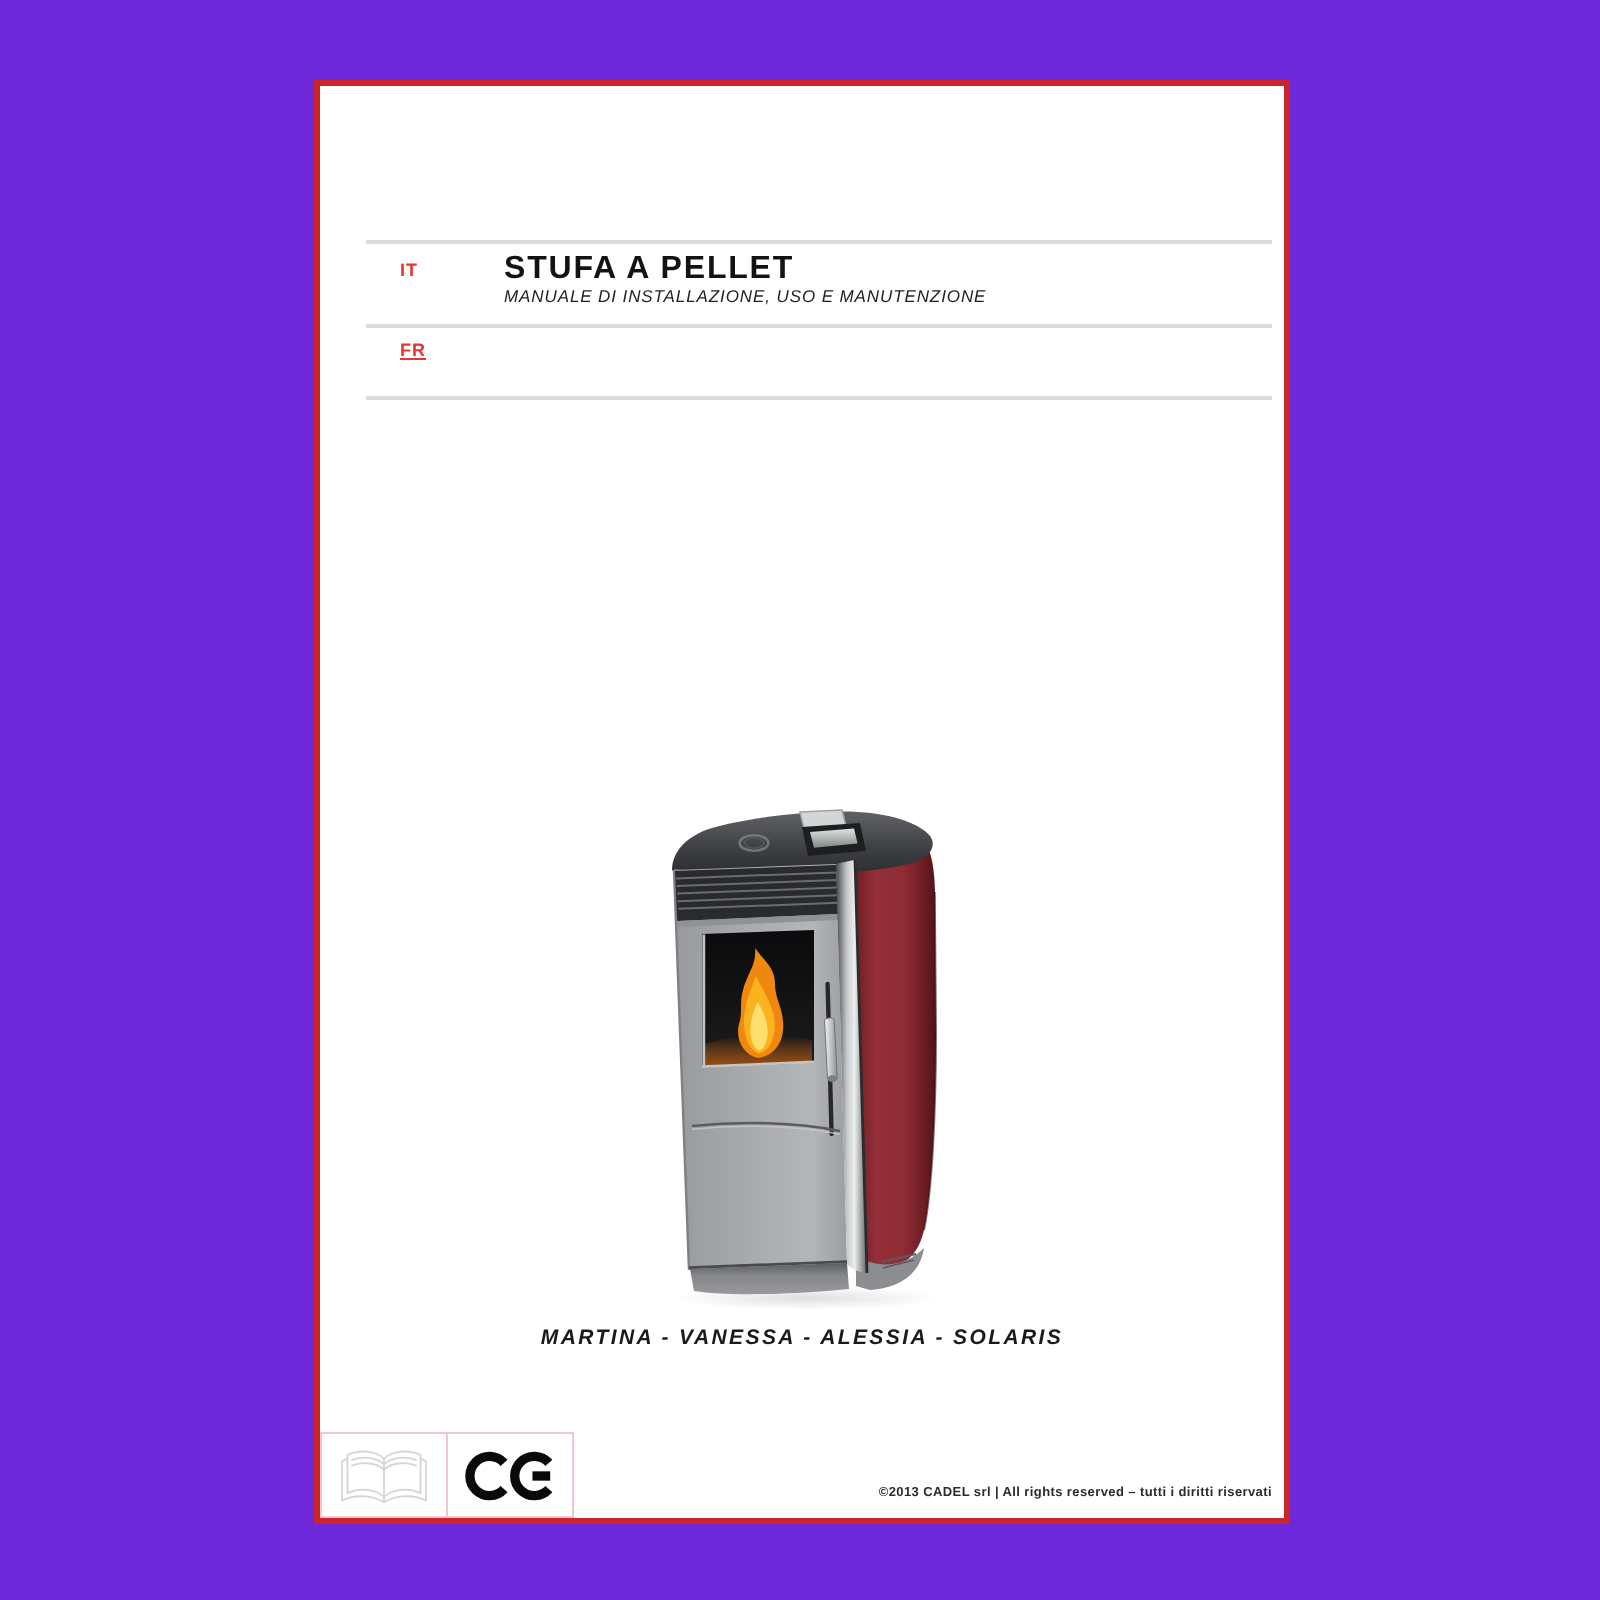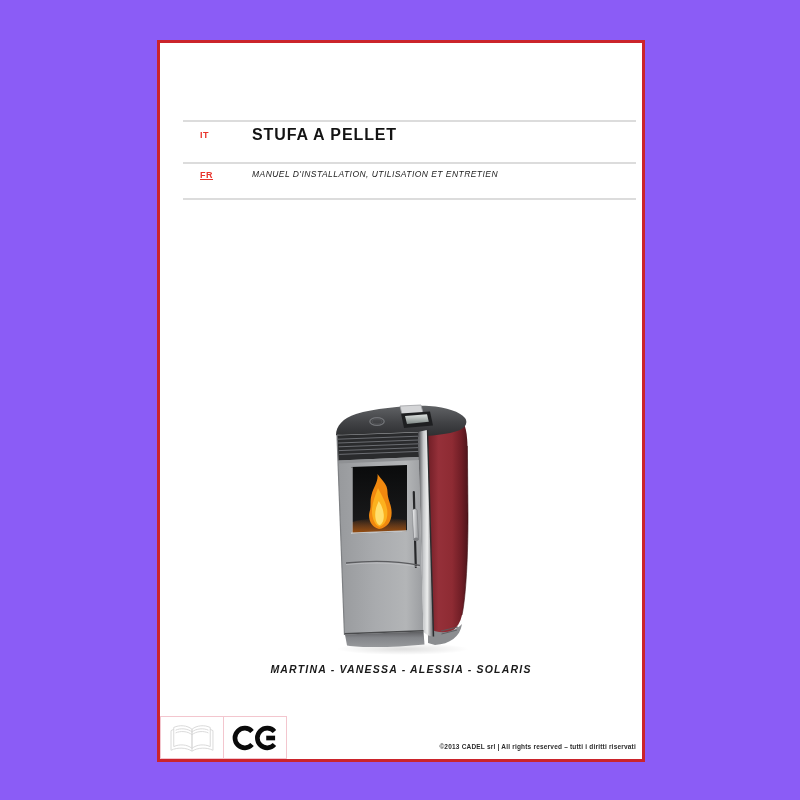--- a/index.html
+++ b/index.html
@@ -1,17 +1,17 @@
 <!DOCTYPE html>
 <html><head>
 <meta charset="utf-8">
 <style>
   * { margin:0; padding:0; box-sizing:border-box; }
   html,body { width:800px; height:800px; background:#ffffff; font-family:"Liberation Sans", sans-serif; }
-  .page { position:relative; width:800px; height:800px; background:#8b5cf6; overflow:hidden; }
+  .page { position:relative; width:800px; height:800px; background:#6d28d9; overflow:hidden; }
 
   .frame {
     position:absolute; left:157px; top:40px; width:488px; height:722px;
     border:3px solid #cb242b; background:#fff;
   }
 
   
   .titleblock { position:absolute; top:77px; left:23px; right:6px; }
   .divider { height:2px; background:#dcdcdc; }
   .lang-row { position:relative; padding:5px 0 0 69px; height:40px; }
@@ -56,27 +56,27 @@
 
 <div class="page">
   <div class="frame">
 
     <div class="titleblock">
       <div class="divider"></div>
 
       <div class="lang-row it">
         <span class="lang-label">IT</span>
         <div class="doc-title">STUFA A PELLET</div>
+        <div class="doc-subtitle">MANUALE DI INSTALLAZIONE, USO E MANUTENZIONE</div>
       </div>
 
       <div class="divider"></div>
 
       <div class="lang-row fr">
         <span class="lang-label">FR</span>
-        <div class="doc-subtitle">MANUEL D'INSTALLATION, UTILISATION ET ENTRETIEN</div>
       </div>
 
       <div class="divider"></div>
     </div>
 
     <figure class="stove">
       <svg viewBox="0 0 150 255" width="150" height="255">
         <defs>
           <linearGradient id="gFront" x1="0" y1="0" x2="1" y2="0">
             <stop offset="0" stop-color="#97999c"></stop>

